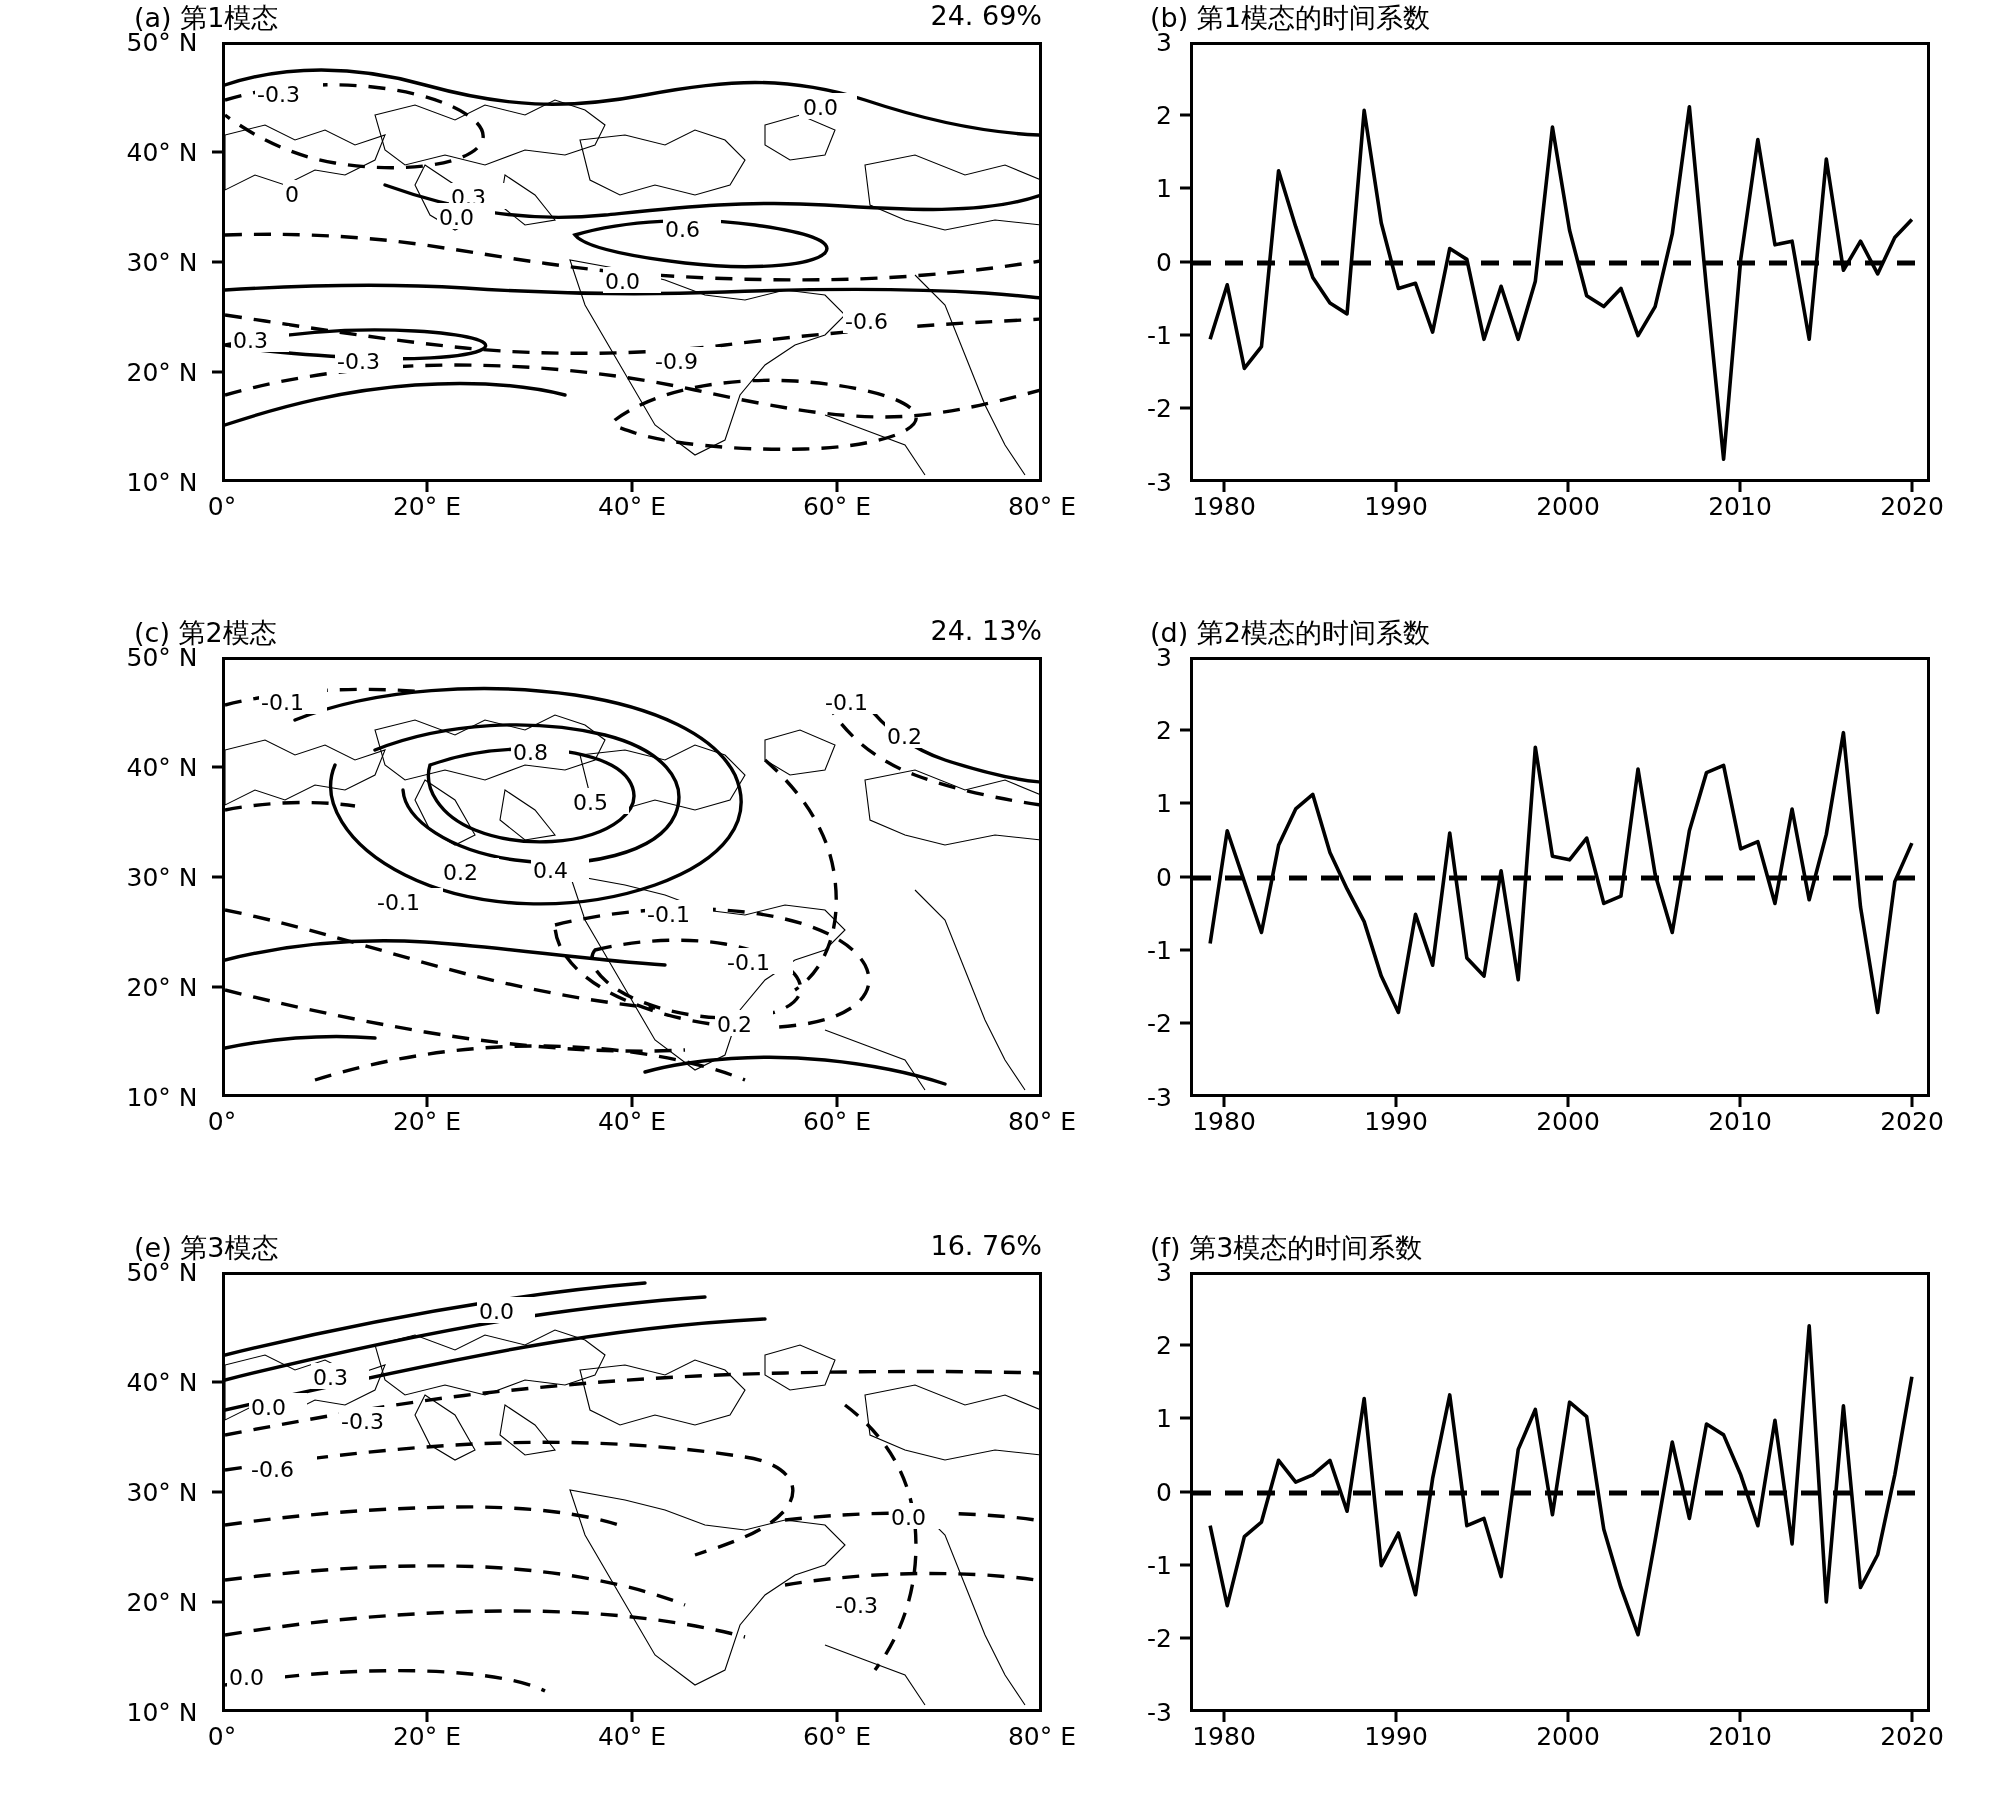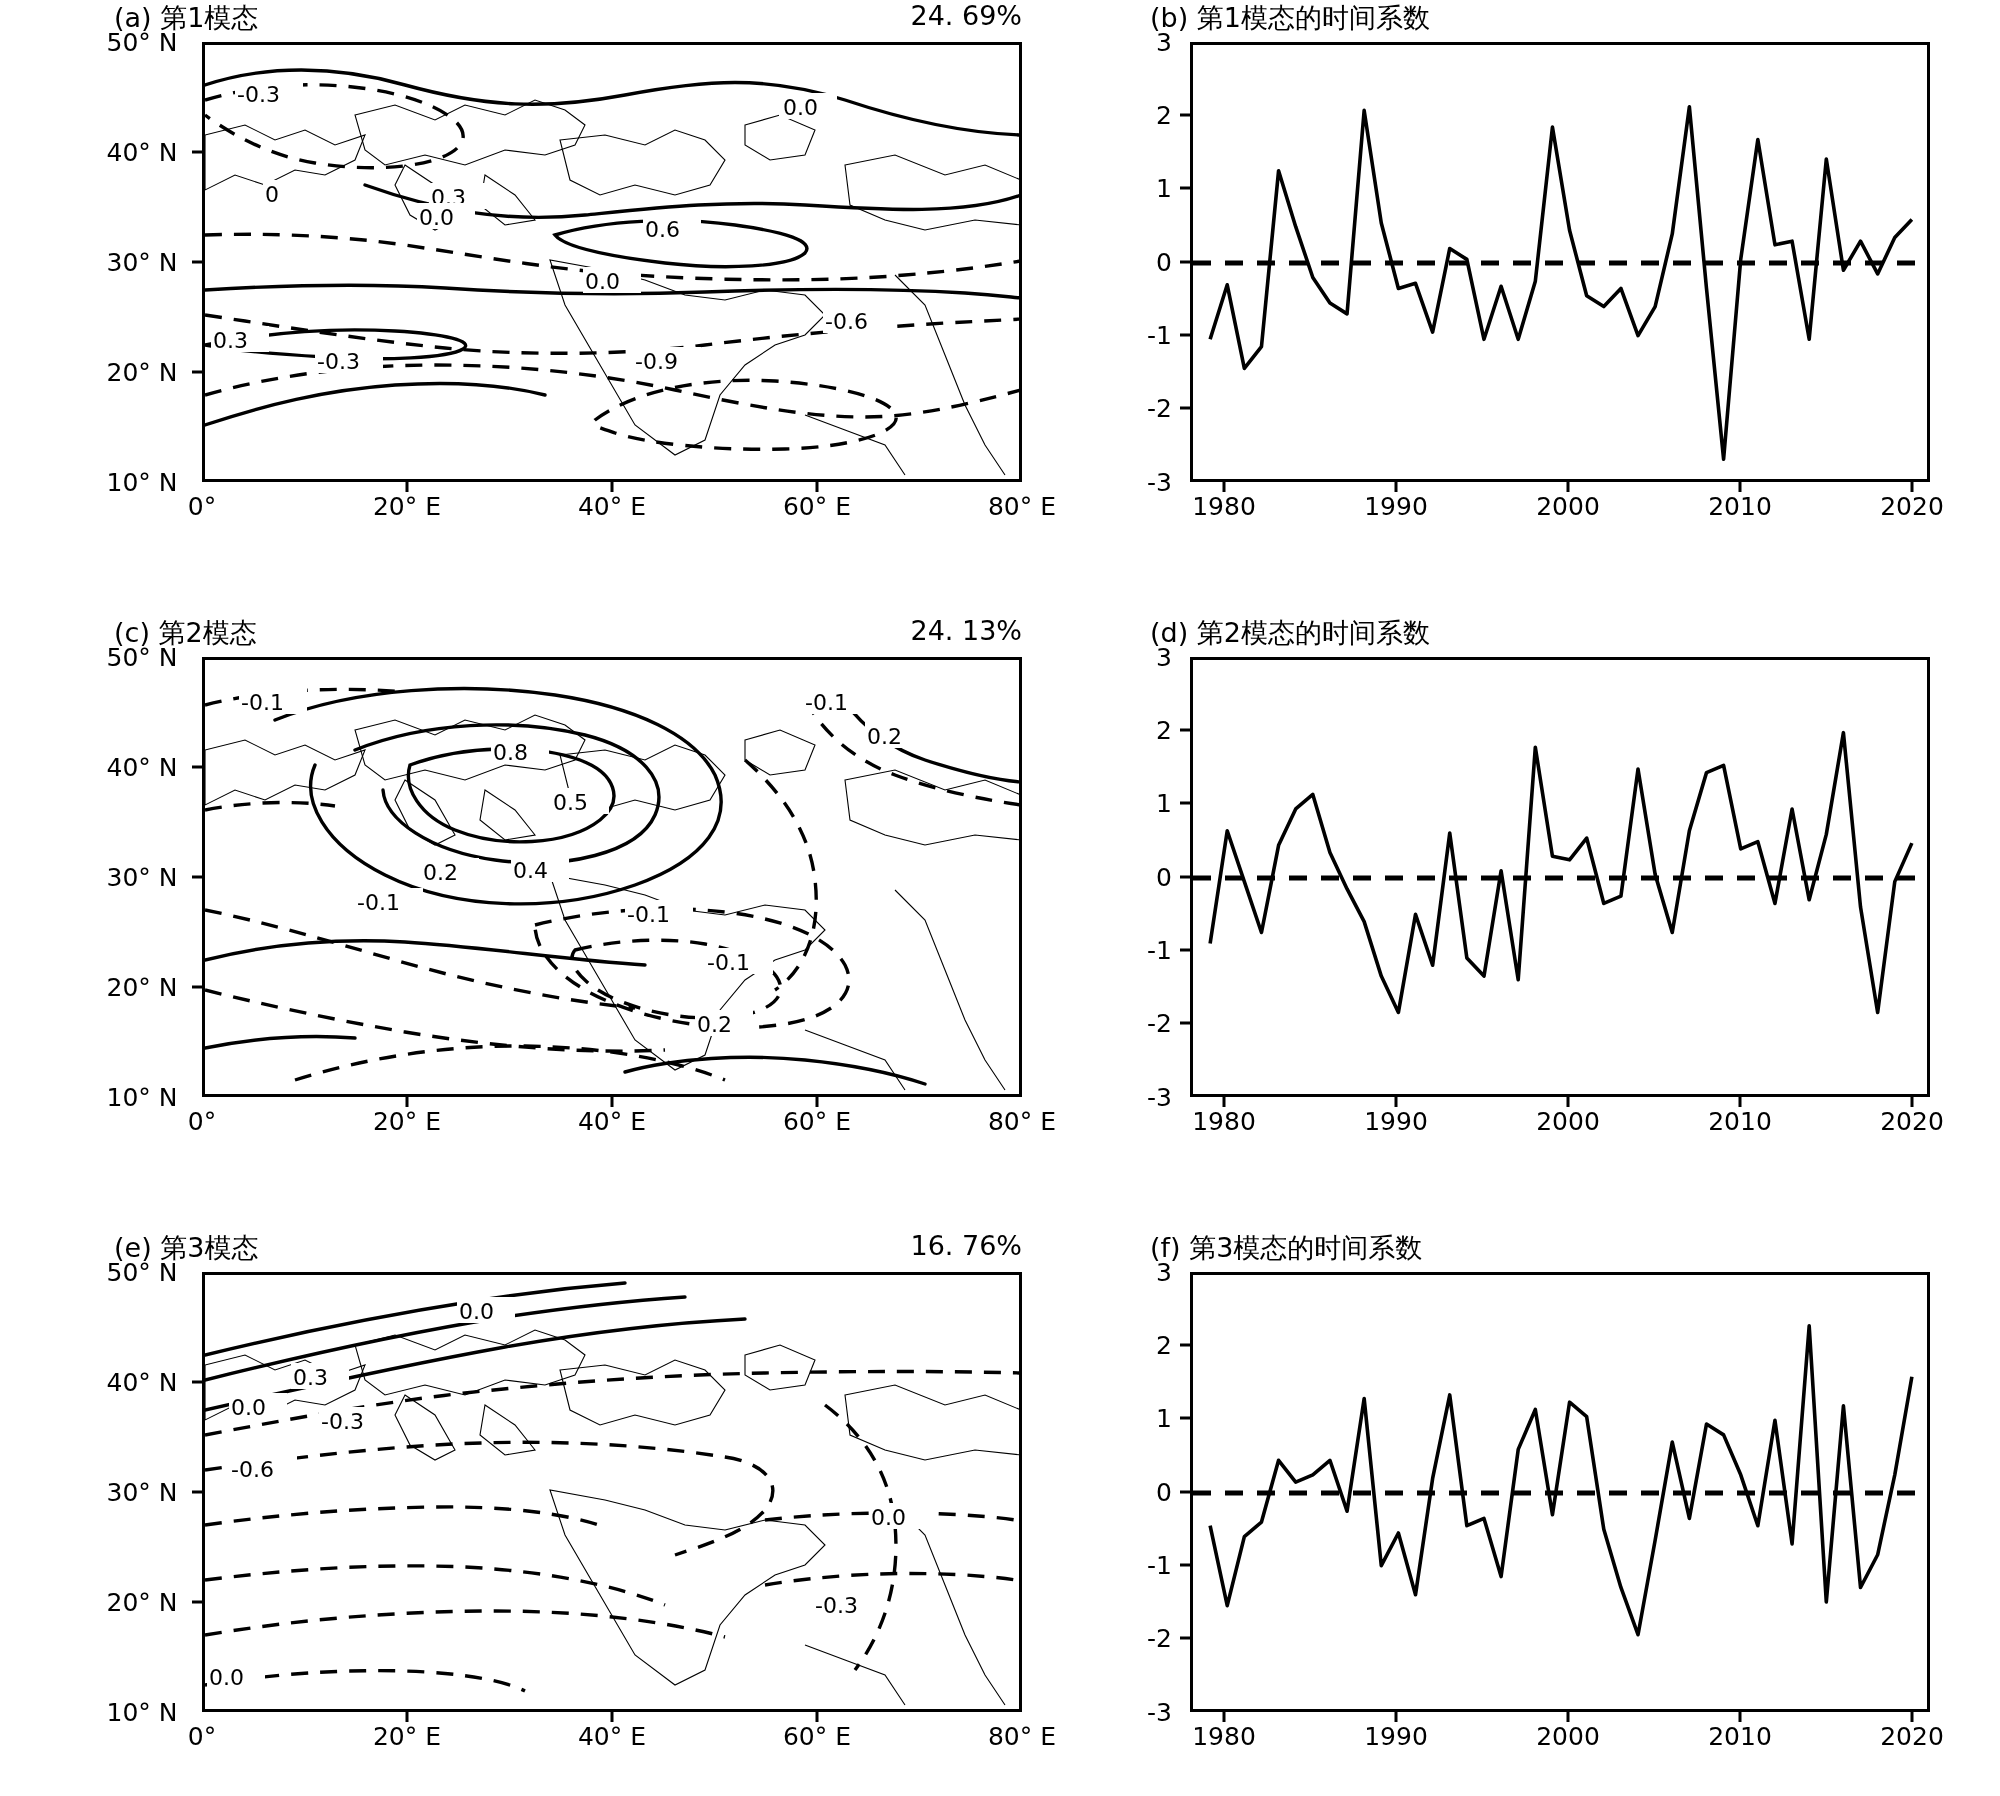--- a/index.html
+++ b/index.html
@@ -2,21 +2,21 @@
 <html><head>
 <meta charset="utf-8">
 <style>
   html,body{margin:0;padding:0;background:#ffffff;}
   body{width:2000px;height:1796px;font-family:"DejaVu Sans","Liberation Sans",sans-serif;color:#000;}
   .page{position:relative;width:2000px;height:1796px;}
   .row{position:relative;width:2000px;height:575px;}
   .panel{position:absolute;}
 
   
-  .map-panel{left:92px;width:940px;}
+  .map-panel{left:112px;width:940px;}
   .map-title{position:absolute;top:0;left:22px;font-size:27px;white-space:nowrap;}
   .map-pct{position:absolute;top:0;right:10px;font-size:27px;white-space:nowrap;}
   .map-box{position:absolute;top:42px;left:110px;width:820px;height:440px;border:3px solid #000;box-sizing:border-box;overflow:hidden;background:#fff;}
   .ytick{position:absolute;right:946px;font-size:25px;white-space:nowrap;text-align:right;transform:translateY(-50%);}
   .map-panel .ytick{position:absolute;left:0px;width:100px;text-align:center;font-size:25px;transform:translateY(-50%);}
   .map-panel .ytickmark{position:absolute;left:100px;width:10px;height:3px;background:#000;transform:translateY(-50%);}
   .map-panel .xtick{position:absolute;top:492px;font-size:25px;transform:translateX(-50%);white-space:nowrap;}
   .map-panel .xtickmark{position:absolute;top:482px;width:3px;height:10px;background:#000;transform:translateX(-50%);}
 
   

